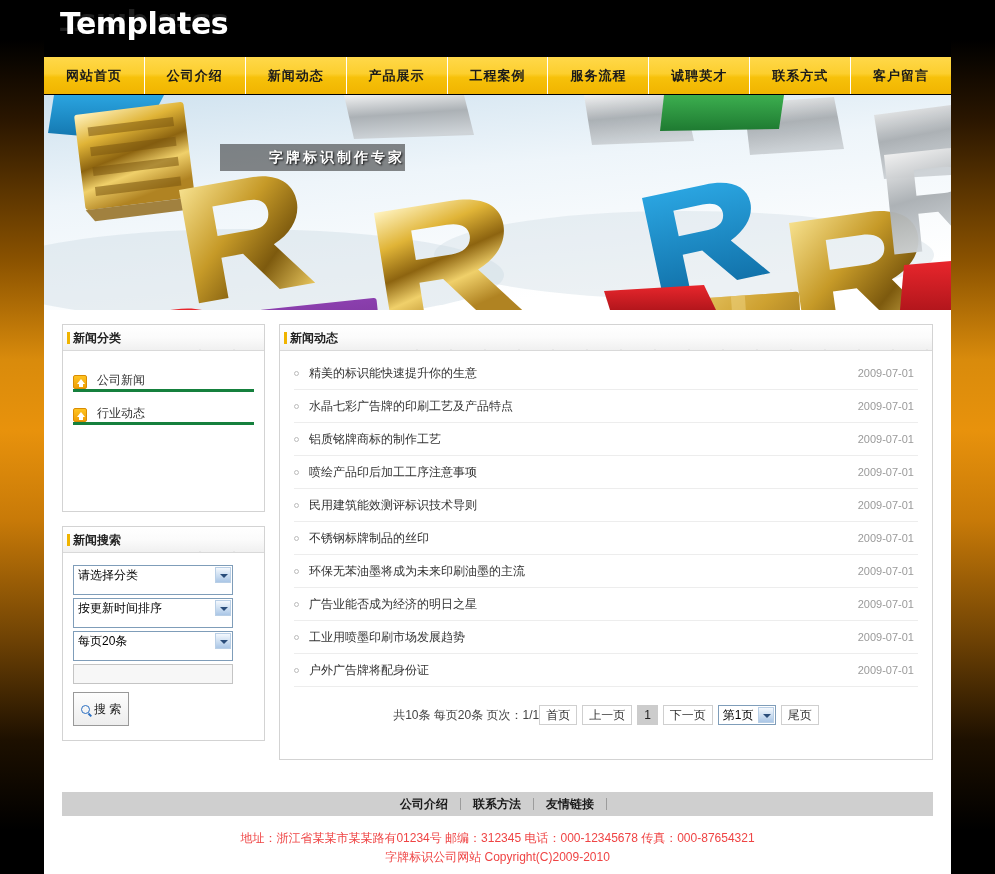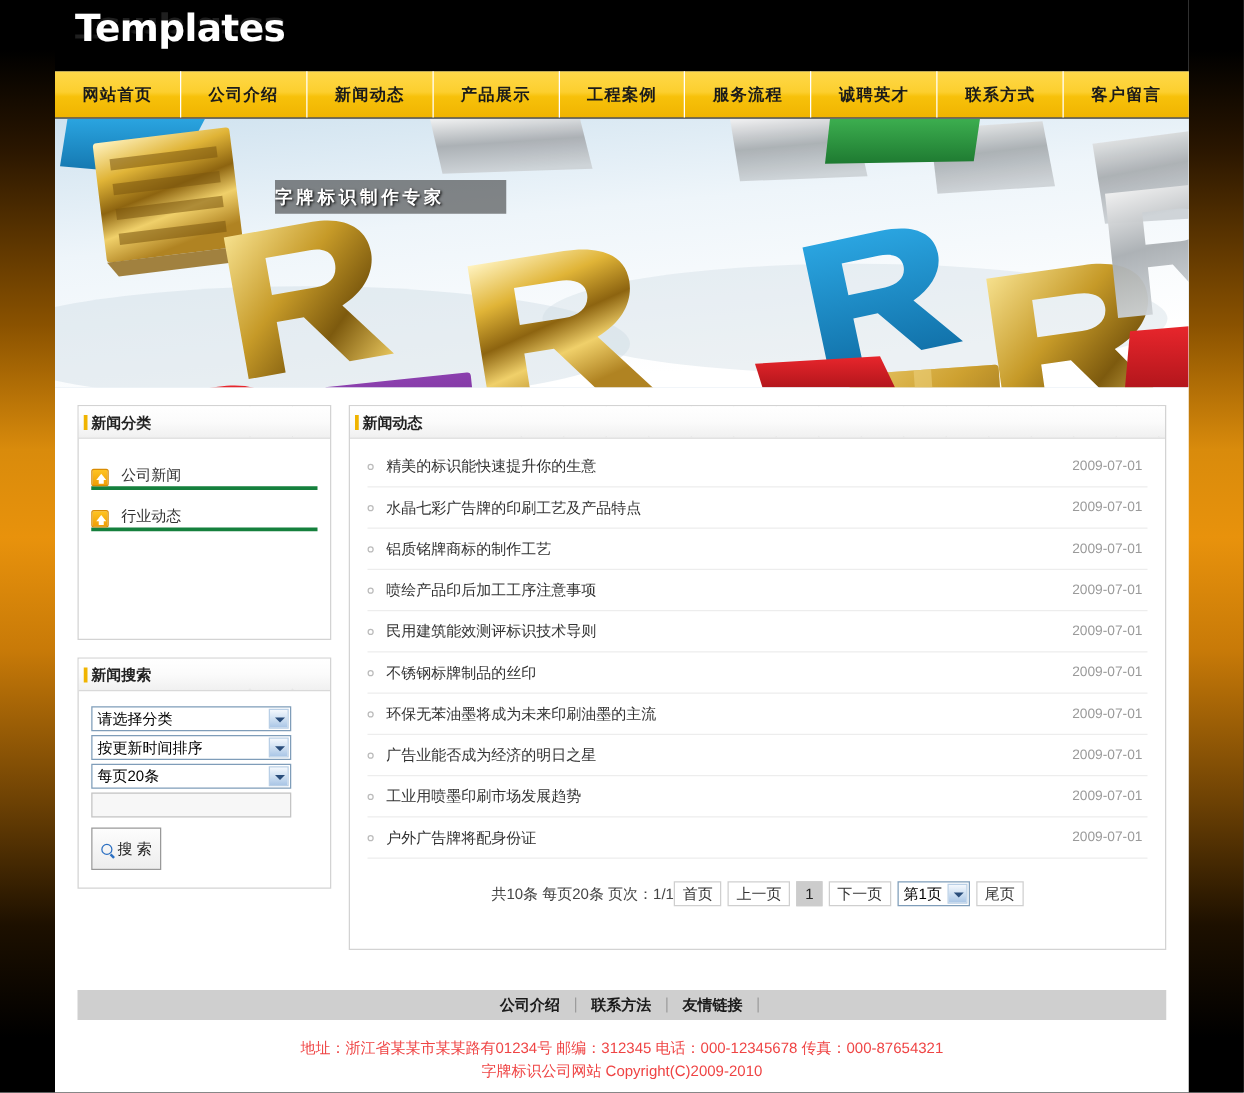--- a/index.html
+++ b/index.html
@@ -106,21 +106,21 @@
   #banner svg { display: block; width: 907px; height: 215px; }
   #banner-caption {
     position: absolute;
     left: 176px; top: 49px;
     width: 185px; height: 27px;
     background: rgba(40,40,40,0.55);
     color: #ffffff;
     font-size: 14px;
     font-weight: bold;
     letter-spacing: 3px;
-    text-align: left;
+    text-align: right;
     line-height: 27px;
     text-shadow: 1px 1px 2px #000;
   }
 
   
   #main {
     display: flex;
     padding: 14px 18px 0 18px;
     gap: 14px;
     align-items: flex-start;
@@ -194,21 +194,21 @@
     left: 5px; top: 7px;
     width: 4px; height: 4px;
     background: #fff;
   }
   .cat-label { font-size: 12px; color: #333; }
 
   
   .search-body { padding: 12px 10px 14px 10px; }
   .sel {
     position: relative;
-    width: 160px; height: 20px;
+    width: 160px; height: 30px;
     margin-bottom: 3px;
     border: 1px solid #7f9db9;
     background: #fff;
     font-size: 12px;
     line-height: 18px;
     padding-left: 4px;
     color: #000;
     cursor: pointer;
     white-space: nowrap;
     overflow: hidden;

